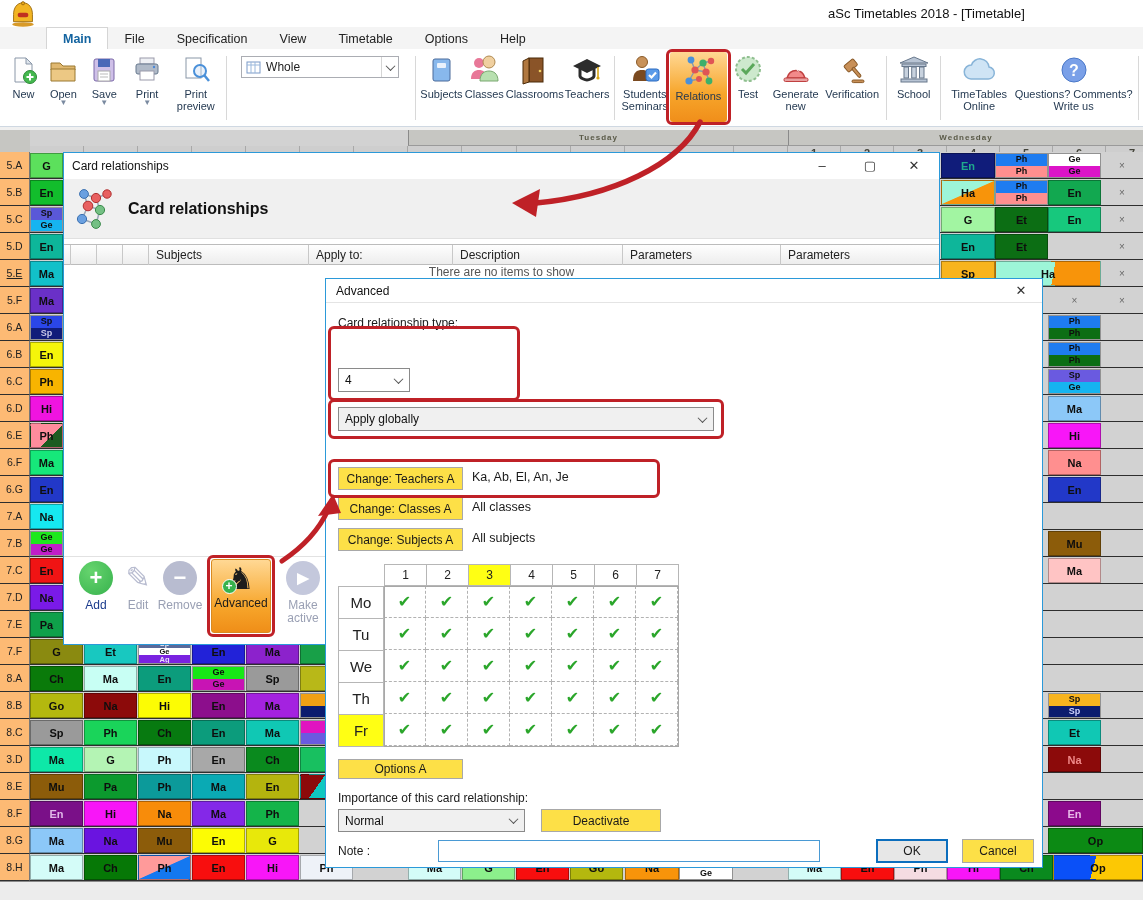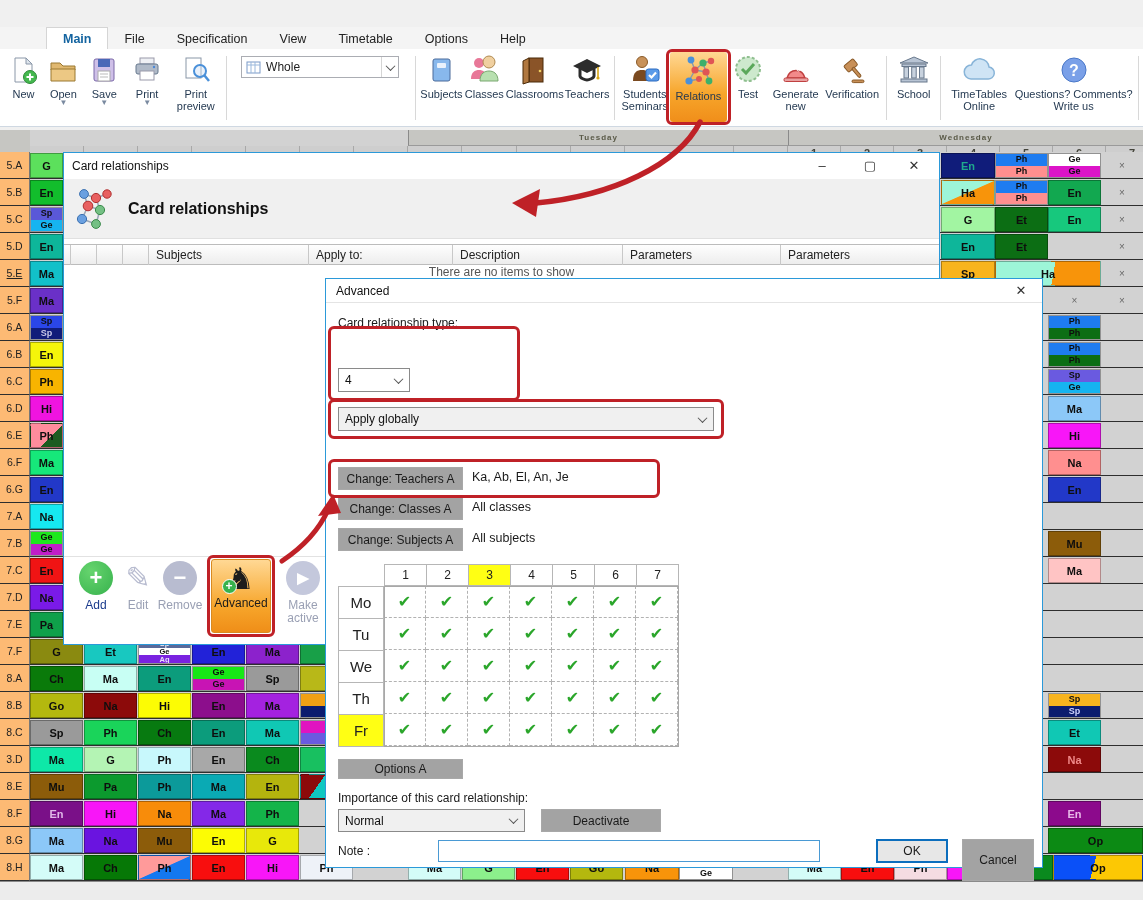--- a/index.html
+++ b/index.html
@@ -51,36 +51,45 @@
   #adv-btn{position:absolute;left:147px;top:2px;width:60px;height:74px;background:linear-gradient(#ffd894,#f7a52a 65%,#ef8e18);border:1px solid #d98a20;border-radius:3px;display:flex;flex-direction:column;align-items:center;justify-content:flex-start;padding-top:4px;}
   #adv-btn .clbl{color:#1a1a1a;margin-top:2px;font-size:12px;}
   .knight{font-size:30px;line-height:30px;color:#1c1c1c;position:relative;font-family:"DejaVu Sans",sans-serif;}
   .knight .plus{position:absolute;left:-6px;bottom:0;width:15px;height:15px;background:#37b24d;border:1px solid #fff;border-radius:50%;color:#fff;font-size:12px;line-height:13px;text-align:center;font-weight:bold;}
   #dlg-adv{left:325px;top:278px;width:718px;height:590px;z-index:20;}
   #adv-titlebar{position:absolute;left:0;top:0;right:0;height:24px;border-bottom:1px solid #e4e4e4;display:flex;align-items:center;padding-left:10px;font-size:12px;color:#111;}
   .flabel{position:absolute;font-size:12px;color:#1a1a1a;}
   .combo{position:absolute;height:24px;background:#f0f0f0;border:1px solid #8a8a8a;display:flex;align-items:center;font-size:12px;color:#111;padding:0 22px 0 6px;}
   .combo .caret{position:absolute;right:7px;top:8px;}
   .combo.white{background:#fff;}
-  .wbtn{position:absolute;background:#a3a3a3;border:1px solid #a8a8a8;font-size:12px;color:#1a1a1a;display:flex;align-items:center;justify-content:center;}
+  .wbtn{position:absolute;background:#fde047;border:1px solid #a8a8a8;font-size:12px;color:#1a1a1a;display:flex;align-items:center;justify-content:center;}
   .val{position:absolute;font-size:12.5px;color:#1a1a1a;}
   .gcell{position:absolute;display:flex;align-items:center;justify-content:center;background:#fff;border:1px solid #b6b6b6;font-size:12px;color:#222;}
   .gday{font-size:15px;}
   .gchk{position:absolute;display:flex;align-items:center;justify-content:center;border-right:1px dashed #b2b2b2;border-bottom:1px dashed #b2b2b2;color:#2ba62b;font-size:16px;font-weight:bold;font-family:"DejaVu Sans",sans-serif;}
   .ylw{background:#ffff14 !important;}
   #note-input{position:absolute;left:112px;top:561px;width:382px;height:22px;border:1px solid #4a9ad4;font-size:12px;padding:0 4px;outline:none;}
   #ok-btn{left:550px;top:560px;width:72px;height:24px;border:2px solid #0c6ebd;background:#e7e7e7;}
-  #cancel-btn{left:636px;top:560px;width:72px;height:42px;}
+  #cancel-btn{left:636px;top:560px;width:72px;height:24px;}
   #annot{position:absolute;left:0;top:0;width:1143px;height:900px;z-index:40;pointer-events:none;}
 </style>
 </head>
 <body>
 
 <div id="canvas">
 
+  <div id="titlebar">
+    <svg width="34" height="27" viewBox="0 0 34 30" style="position:absolute;left:6px;top:1px">
+      <ellipse cx="17" cy="26" rx="12" ry="2.5" fill="#d89a28"></ellipse>
+      <path d="M17 2 C10 2 6.5 8 6.5 15 L6.5 23 L27.5 23 L27.5 15 C27.5 8 24 2 17 2Z" fill="#f2b524" stroke="#9a6a10"></path>
+      <rect x="11" y="13" width="12" height="5" rx="2.5" fill="#c03020"></rect>
+      <circle cx="17" cy="2.5" r="1.8" fill="#e8a818" stroke="#9a6a10"></circle>
+    </svg>
+    <span id="win-title">aSc Timetables 2018  - [Timetable]</span>
+  </div>
 
   <div id="menubar">
     <div class="mtab active">Main</div>
     <div class="mtab">File</div>
     <div class="mtab">Specification</div>
     <div class="mtab">View</div>
     <div class="mtab">Timetable</div>
     <div class="mtab">Options</div>
     <div class="mtab">Help</div>
   </div>

